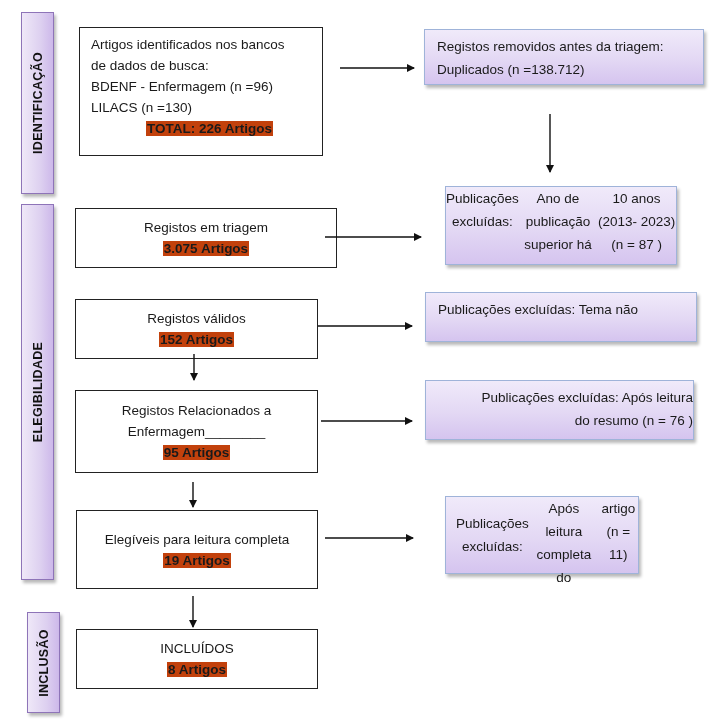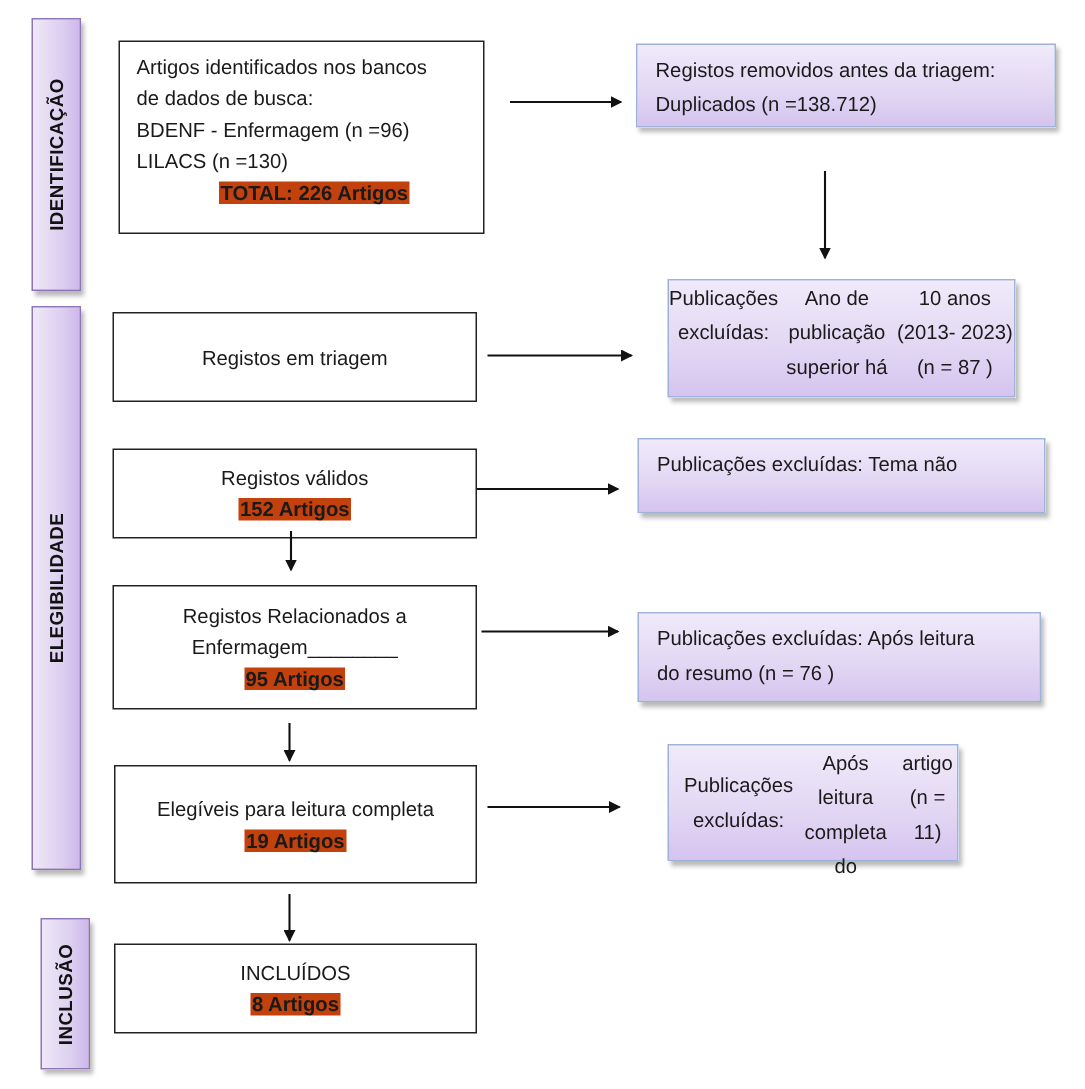--- a/index.html
+++ b/index.html
@@ -58,22 +58,23 @@
     <span class="line">BDENF - Enfermagem (n =96)</span>
     <span class="line">LILACS (n =130)</span>
     <span class="line" style="padding-left:55px;"><span class="hl">TOTAL: 226 Artigos</span></span>
   </div>
 
   <div class="pbox left" style="left:424px;top:29px;width:280px;height:56px;">
     <span class="line">Registos removidos antes da triagem:</span>
     <span class="line">Duplicados (n =138.712)</span>
   </div>
 
-  <div class="box center" style="left:75px;top:208px;width:243px;height:60px;">
+  <div class="box center" style="left:75px;top:208px;width:262px;height:60px;">
     <span class="line">Registos em triagem</span>
+    <span class="line"><span class="hl">3.075 Artigos</span></span>
   </div>
 
   <div class="pbox center" style="left:445px;top:186px;width:232px;height:79px;">
     <span class="line">Publicações excluídas:</span>
     <span class="line">Ano de publicação superior há</span>
     <span class="line">10 anos (2013- 2023) (n = 87 )</span>
   </div>
 
   <div class="box center" style="left:75px;top:299px;width:243px;height:60px;">
     <span class="line">Registos válidos</span>
@@ -83,21 +84,21 @@
   <div class="pbox left" style="left:425px;top:292px;width:272px;height:50px;">
     <span class="line">Publicações excluídas: Tema não</span>
   </div>
 
   <div class="box center" style="left:75px;top:390px;width:243px;height:83px;align-items:center;">
     <span class="line">Registos Relacionados a</span>
     <span class="line">Enfermagem________</span>
     <span class="line"><span class="hl">95 Artigos</span></span>
   </div>
 
-  <div class="pbox left" style="left:425px;top:408px;width:269px;height:60px;">
+  <div class="pbox left" style="left:425px;top:380px;width:269px;height:60px;text-align:right;">
     <span class="line">Publicações excluídas: Após leitura</span>
     <span class="line">do resumo (n = 76 )</span>
   </div>
 
   <div class="box center" style="left:76px;top:510px;width:242px;height:79px;">
     <span class="line">Elegíveis para leitura completa</span>
     <span class="line"><span class="hl">19 Artigos</span></span>
   </div>
 
   <div class="pbox center" style="left:445px;top:496px;width:194px;height:78px;align-items:flex-start;padding-left:10px;">

